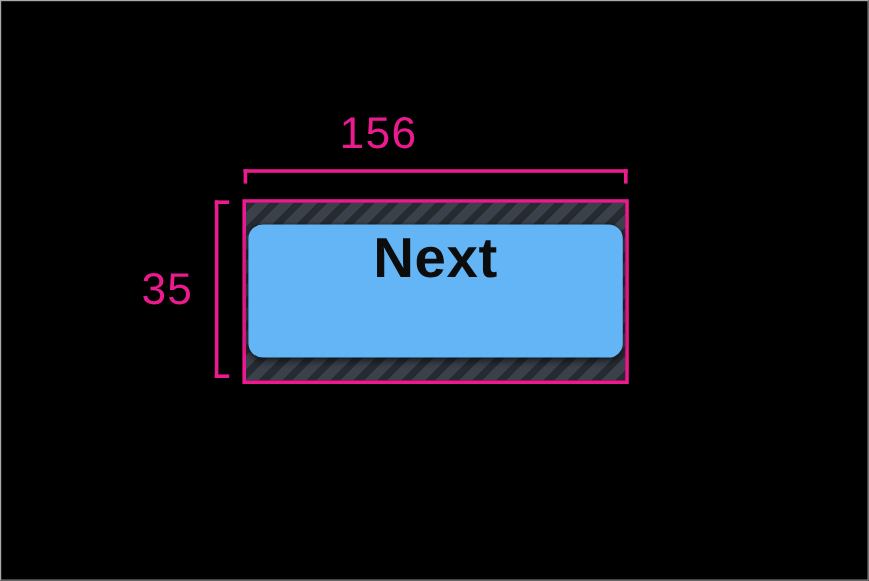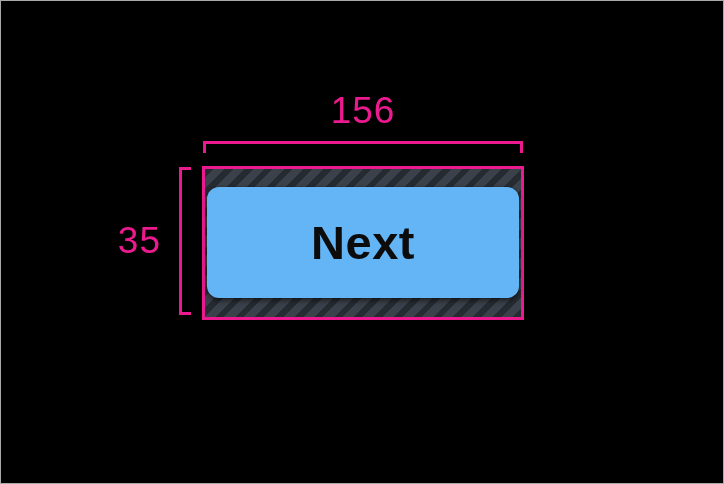--- a/index.html
+++ b/index.html
@@ -23,21 +23,21 @@
   }
   .dim-label{
     position:absolute;
     color:var(--accent);
     font-size:37px;
     font-weight:400;
     letter-spacing:1px;
   }
   .dim-label.width{
     left:282px;top:90px;width:160px;height:40px;
-    line-height:40px;text-align:center;
+    line-height:40px;
   }
   .dim-label.height{
     left:88px;top:220px;width:72px;height:40px;
     line-height:40px;text-align:right;
   }
   .bracket-h{
     position:absolute;
     left:202px;top:140px;width:320px;height:12px;
     border-top:3px solid var(--accent);
     border-left:3px solid var(--accent);
@@ -61,21 +61,21 @@
     );
   }
   .next-btn{
     position:absolute;
     left:2px;top:18px;
     width:312px;height:111px;
     background:var(--btn-fill);
     border:none;
     border-radius:12px;
     box-shadow:0 3px 5px rgba(0,0,0,0.45), 0 0 2px rgba(0,0,0,0.4);
-    display:flex;align-items:center;justify-content:center;
+    display:flex;align-items:flex-start;justify-content:center;
     cursor:pointer;
   }
   .next-btn-label{
     color:var(--btn-text);
     font-size:47px;
     font-weight:600;
     letter-spacing:0.5px;
     font-family:"Liberation Sans","DejaVu Sans",sans-serif;
   }
 </style>

